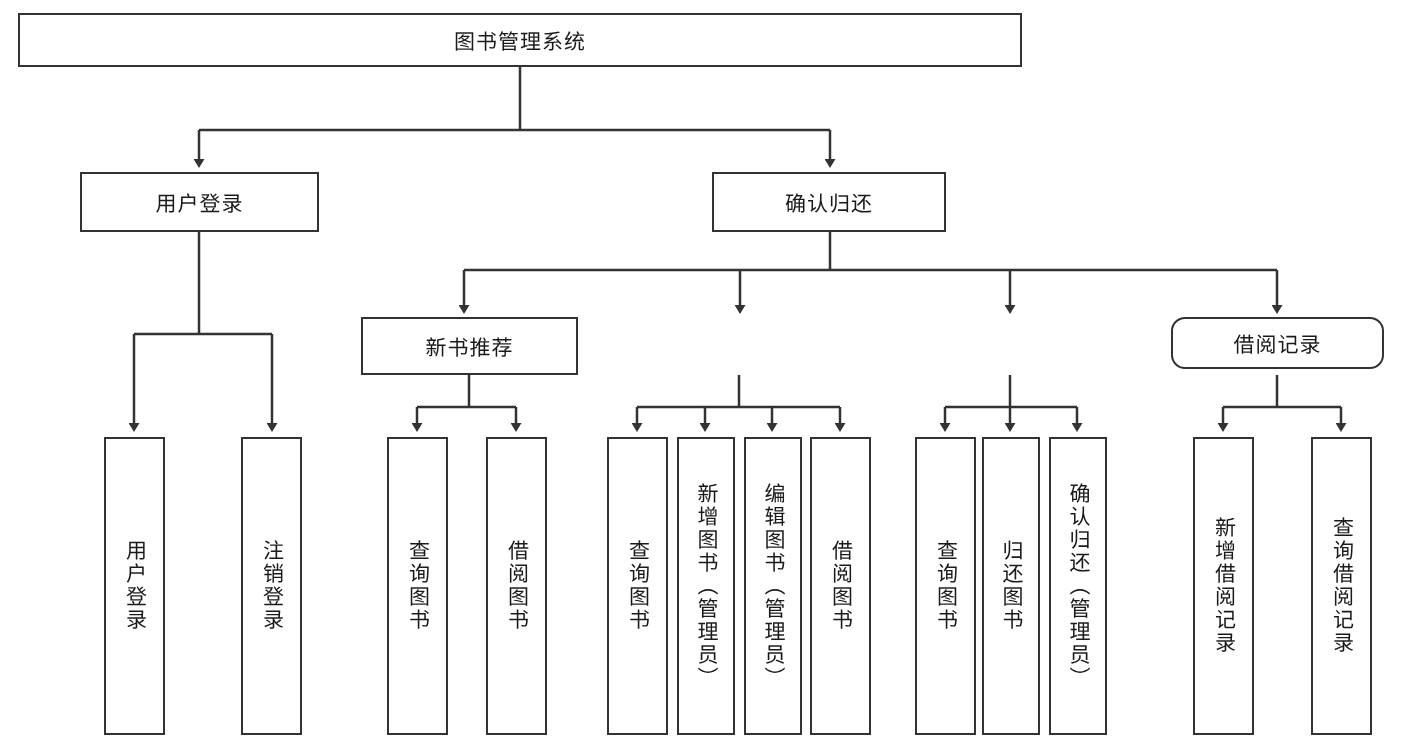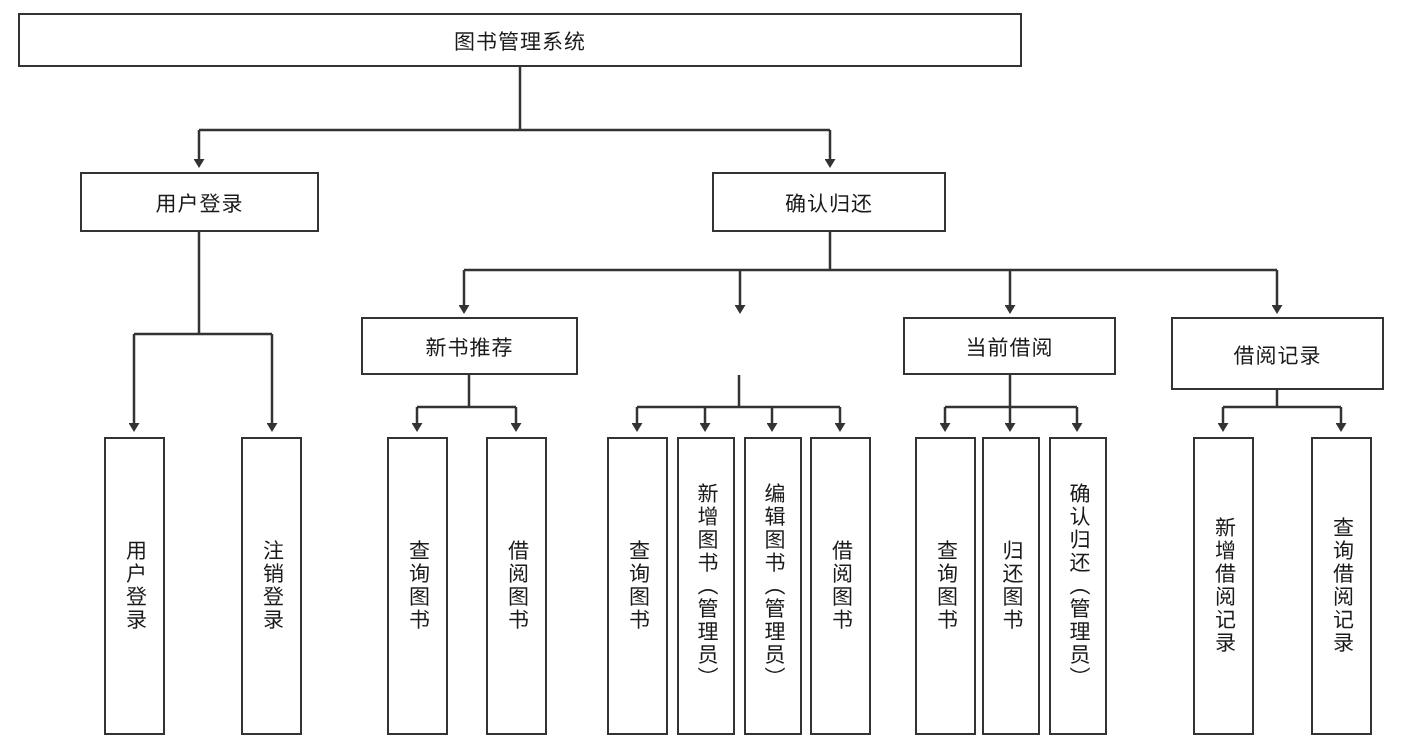--- a/index.html
+++ b/index.html
@@ -129,24 +129,21 @@
   <div class="node h" style="left:80px; top:172px; width:239px; height:60px;">
     <span>用户登录</span>
   </div>
   <div class="node h" style="left:712px; top:172px; width:234px; height:60px;">
     <span>确认归还</span>
   </div>
 
   <div class="node h" style="left:361px; top:317px; width:217px; height:58px;">
     <span>新书推荐</span>
   </div>
-  <div class="node h" style="left:903px; top:317px; width:213px; height:58px;">
-    <span>当前借阅</span>
-  </div>
-  <div class="node h" style="left:1171px; top:317px; width:213px; height:73px;">
+  <div class="node h" style="left:1171px; top:317px; width:213px; height:52px;border-radius:14px;">
     <span>借阅记录</span>
   </div>
 
   <div class="node v" style="left:104px; top:437px; width:61px; height:298px;">
     <span class="vlabel">用户登录</span>
   </div>
   <div class="node v" style="left:241px; top:437px; width:61px; height:298px;">
     <span class="vlabel">注销登录</span>
   </div>
 

